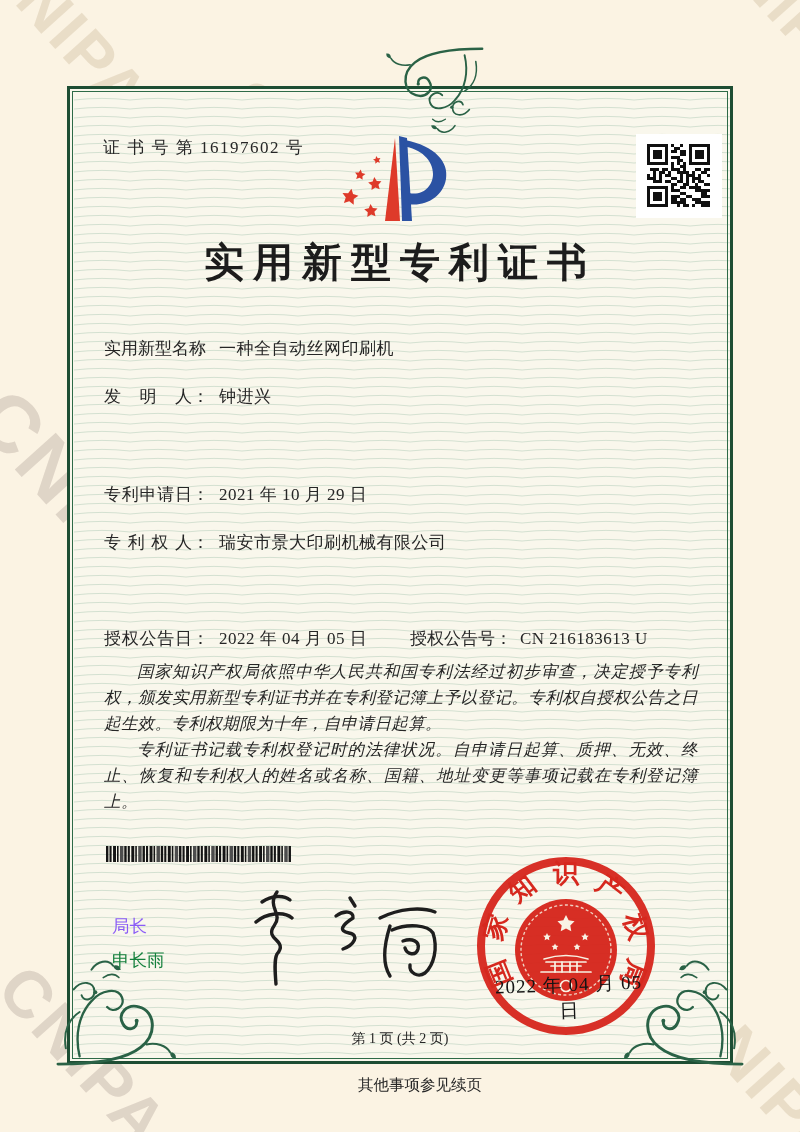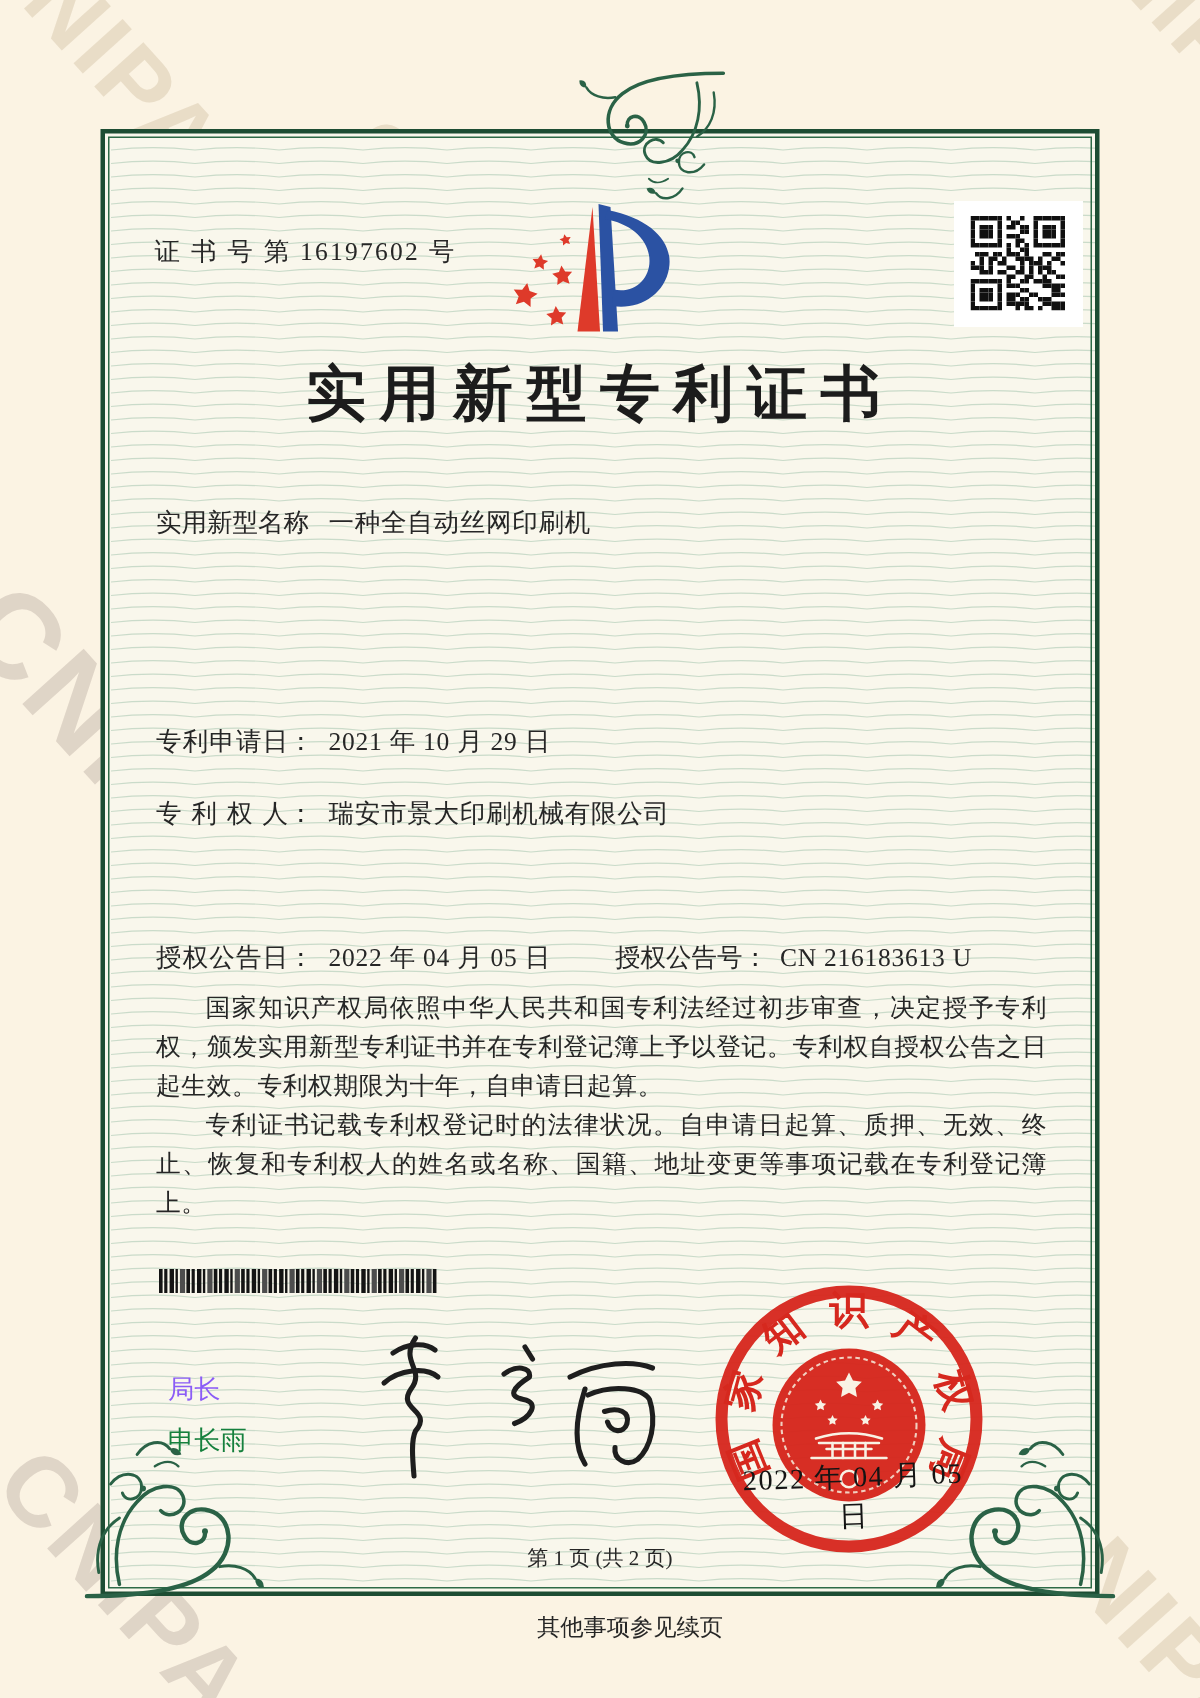--- a/index.html
+++ b/index.html
@@ -23,41 +23,41 @@
     border:3px solid #1d4d33;background:#f9f7ec;box-sizing:border-box;
   }
   .frame-inner{
     position:absolute;left:2px;top:2px;right:2px;bottom:2px;
     border:1px solid #2e6a47;
   }
   .waves{position:absolute;left:4px;top:4px;}
   
   .flourish{position:absolute;pointer-events:none;}
   
-  .cert-no{position:absolute;left:103px;top:136px;font-size:17px;letter-spacing:1.5px;margin-top:20px;}
+  .cert-no{position:absolute;left:103px;top:136px;font-size:17px;letter-spacing:1.5px;}
   .logo{position:absolute;left:333px;top:118px;}
   .qr-box{position:absolute;left:636px;top:134px;width:86px;height:84px;background:#ffffff;}
   .qr-box svg{position:absolute;left:11px;top:10px;}
   .title{
     position:absolute;left:0;top:235px;width:100%;text-align:center;
     font-size:40px;font-weight:bold;letter-spacing:9px;color:#1c1c1c;
   }
   
   .row{position:absolute;left:104px;font-size:17px;white-space:nowrap;}
   .row .lab{
     display:inline-block;width:88px;text-align:justify;text-align-last:justify;
     vertical-align:bottom;
   }
   .row .val{margin-left:10px;letter-spacing:0.5px;}
   .row2{position:absolute;left:410px;font-size:17px;white-space:nowrap;}
   .row2 .val{margin-left:8px;letter-spacing:0.5px;text-align:right;}
   
   .paras{position:absolute;left:104px;top:659px;width:594px;font-size:16.5px;
     line-height:26px;letter-spacing:0.4px;text-align:justify;}
-  .paras p{margin:0;text-indent:2em;}
+  .paras p{margin:0;text-indent:2em;font-style:italic;}
   
   .barcode{position:absolute;left:105px;top:846px;}
   .officer-title{position:absolute;left:112px;top:914px;font-size:17.5px;
     font-family:Liberation Serif, serif;font-weight:500;color:#8b5cf6;}
   .officer-name{position:absolute;left:112px;top:948px;font-size:17.5px;
     font-family:"Liberation Sans","DejaVu Sans",sans-serif;font-weight:500;color:#15803d;}
   .signature{position:absolute;left:232px;top:886px;}
   .seal{position:absolute;left:471px;top:851px;}
   .seal-date{
     position:absolute;left:486px;top:972px;width:166px;text-align:center;
@@ -477,20 +477,23 @@
         <rect x="60" y="57" width="3" height="3" fill="#101010"></rect>
         <rect x="60" y="60" width="3" height="3" fill="#101010"></rect>
       </svg>
   </div>
 
   <div class="title">实用新型专利证书</div>
 
   <div class="row" style="top:337px">
     <span class="lab">实用新型名称</span><span>：</span><span class="val">一种全自动丝网印刷机</span>
   </div>
+  <div class="row" style="top:385px">
+    <span class="lab">发明人</span><span>：</span><span class="val">钟进兴</span>
+  </div>
   <div class="row" style="top:483px">
     <span class="lab">专利申请日</span><span>：</span><span class="val">2021 年 10 月 29 日</span>
   </div>
   <div class="row" style="top:531px">
     <span class="lab">专利权人</span><span>：</span><span class="val">瑞安市景大印刷机械有限公司</span>
   </div>
   <div class="row" style="top:627px">
     <span class="lab">授权公告日</span><span>：</span><span class="val">2022 年 04 月 05 日</span>
   </div>
   <div class="row2" style="top:627px">

